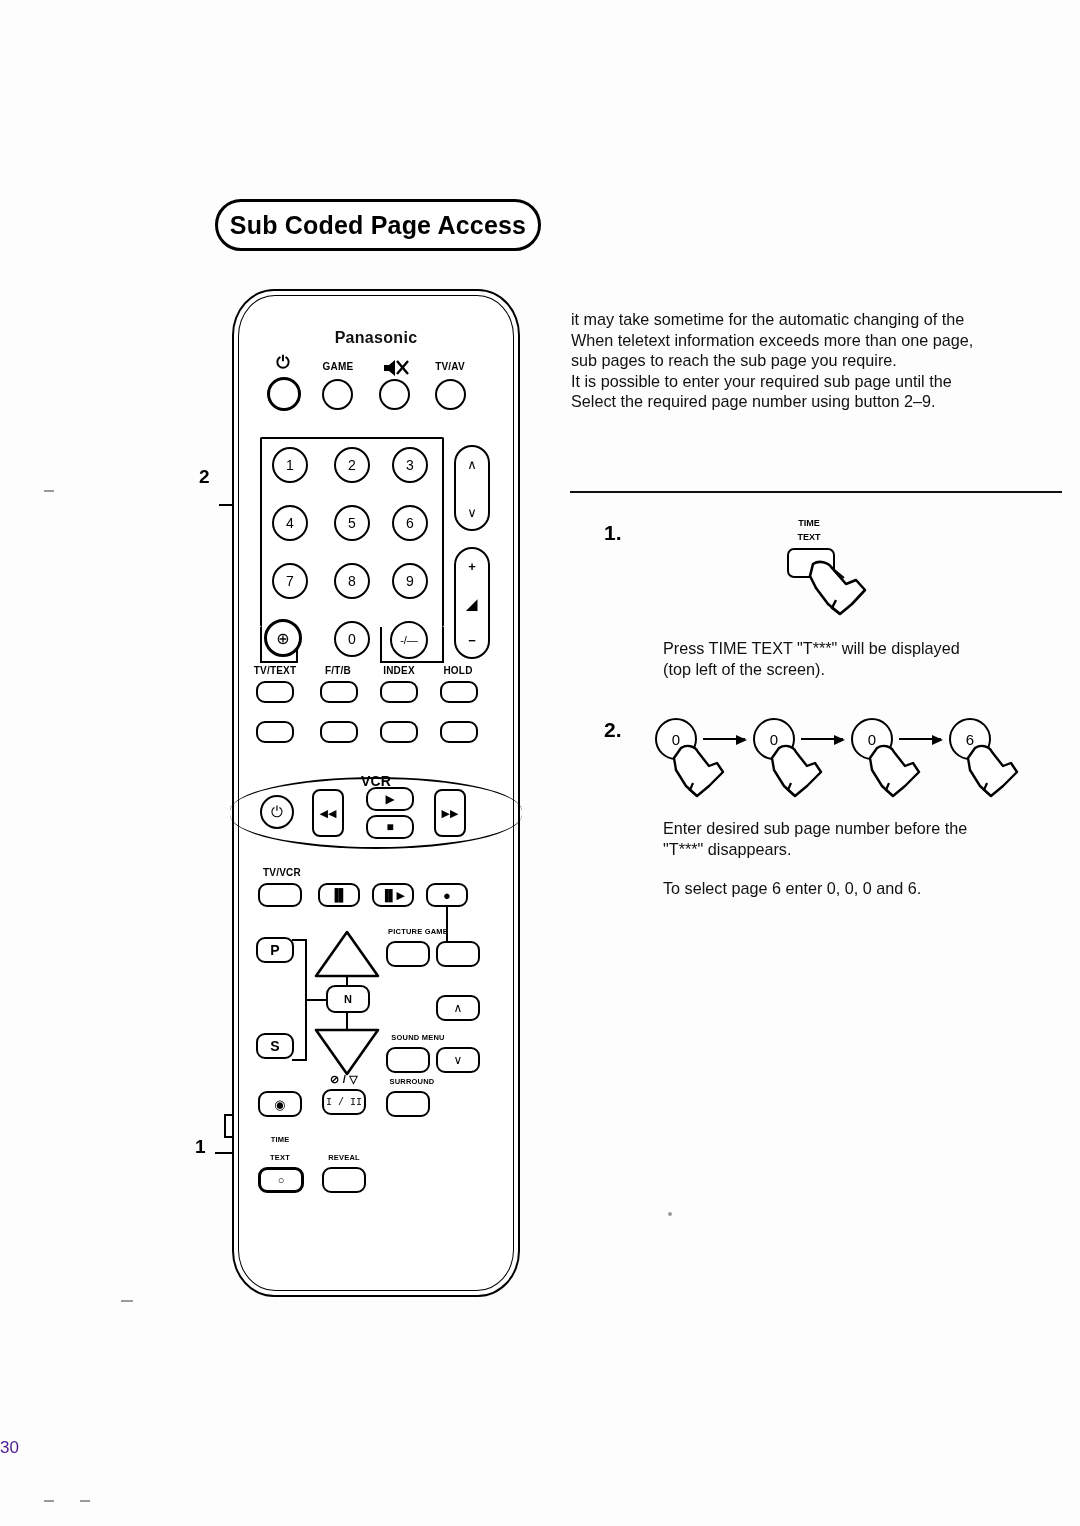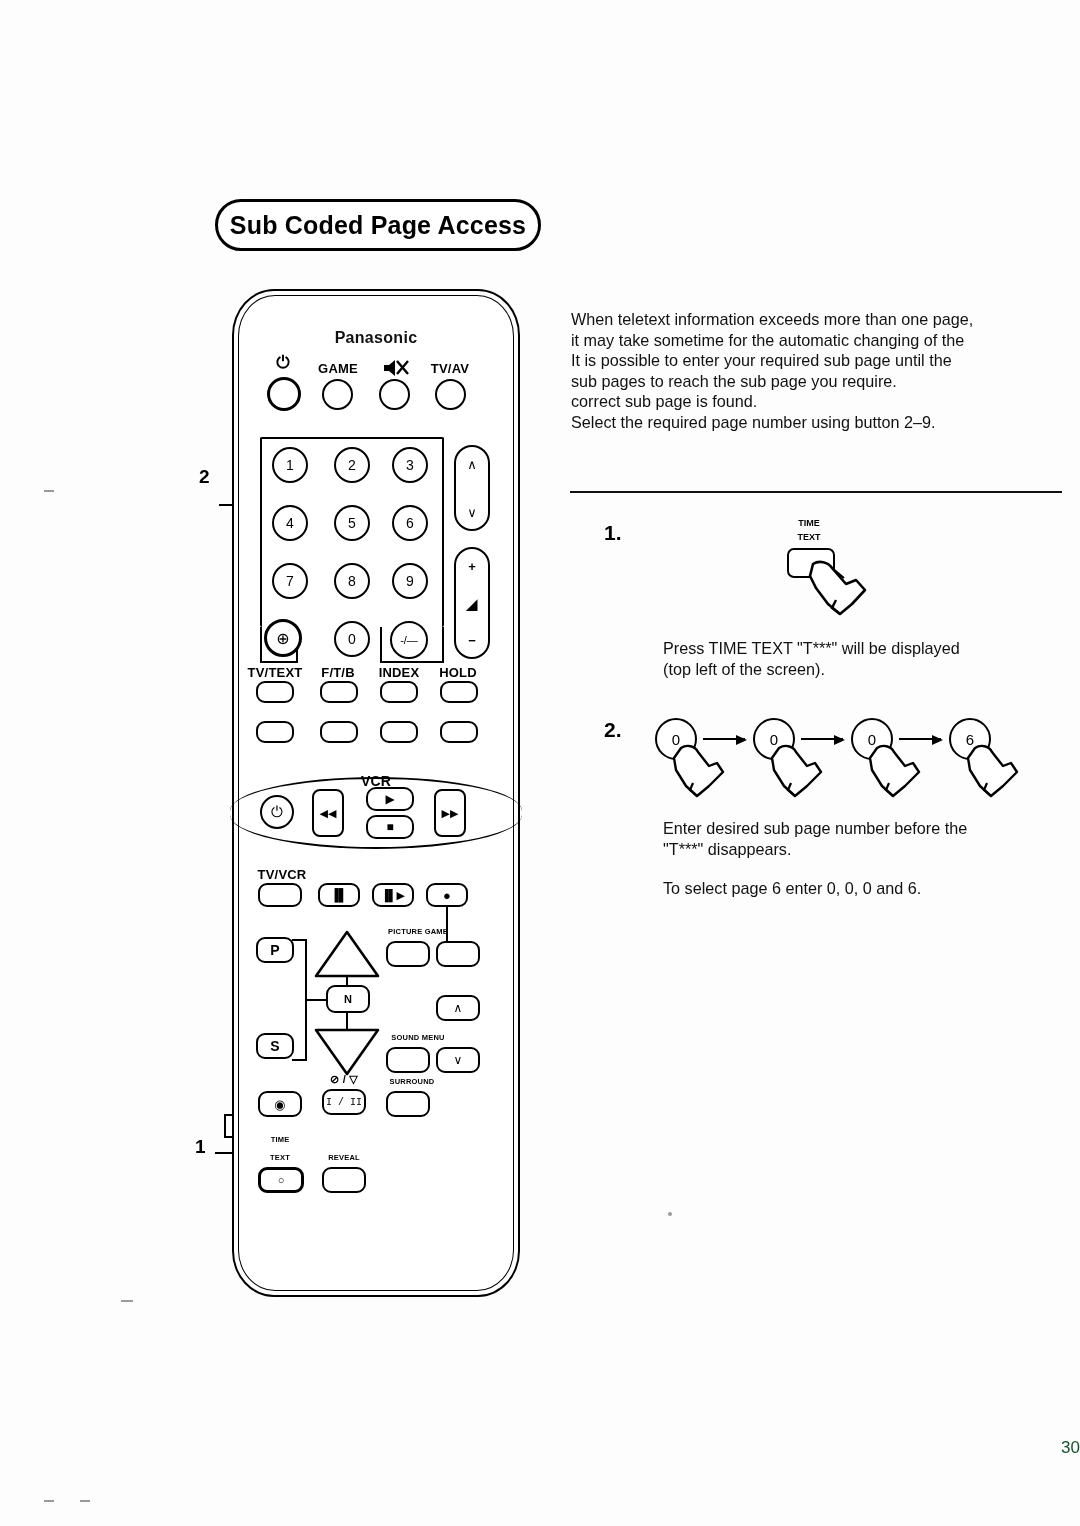--- a/index.html
+++ b/index.html
@@ -59,21 +59,21 @@
     position:absolute;left:0;width:100%;top:40px;text-align:center;
     font-size:16px;font-weight:bold;letter-spacing:.3px;
   }
 
   
   .k{position:absolute;box-sizing:border-box;border:2.4px solid #000;background:#fff;}
   .k-round{border-radius:50%;}
   .k-pill{border-radius:9px;}
   .k-rock{border-radius:16px;}
   .lbl{
-    position:absolute;font-size:13px;font-weight:bold;
+    position:absolute;font-size:10px;font-weight:bold;
     letter-spacing:.2px;text-align:center;color:#000;white-space:nowrap;
   }
   .lbl-sm{font-size:7.5px;}
   .glyph{
     position:absolute;display:flex;align-items:center;justify-content:center;
     font-size:13px;font-weight:bold;color:#000;
   }
   .num{
     display:flex;align-items:center;justify-content:center;
     width:100%;height:100%;font-size:14px;font-weight:normal;color:#000;
@@ -140,41 +140,40 @@
   .arrow-r{
     position:absolute;height:0;border-top:2.6px solid #000;
   }
   .arrow-r::after{
     content:"";position:absolute;right:-2px;top:-5.5px;
     border-left:11px solid #000;border-top:5.5px solid transparent;border-bottom:5.5px solid transparent;
   }
 
   
   #page-number{
-    position:absolute;left:0;width:100%;top:1438px;text-align:right;
-    font-size:17px;color:#14532d;
+    position:absolute;left:0;width:100%;top:1438px;text-align:left;
+    font-size:17px;color:#4c1d95;
   }
 
   .speck{position:absolute;background:#9a9a9a;}
 </style>
 </head>
 <body>
 
 <div class="page">
 
   <div id="title-pill">
     <span class="t">Sub Coded Page Access</span>
   </div>
 
   <div id="intro">
+    <p>it may take  sometime for the automatic changing of the</p>
     <p>When teletext information exceeds more than one page,</p>
-    <p>it may take  sometime for the automatic changing of the</p>
+    <p>sub pages to reach the sub page you require.</p>
     <p>It is possible to enter your required sub page until the</p>
-    <p>sub pages to reach the sub page you require.</p>
-    <p>correct sub page is found.</p>
     <p>Select the required page number using button 2–9.</p>
   </div>
 
   <div id="divider"></div>
 
   <div class="step-num" style="left:604px;top:521px;">1.</div>
 
   <div class="press-group" style="left:770px;top:518px;width:120px;height:110px;">
     <div class="press-label" style="left:14px;top:0px;width:50px;">TIME</div>
     <div class="press-label" style="left:14px;top:14px;width:50px;">TEXT</div>

